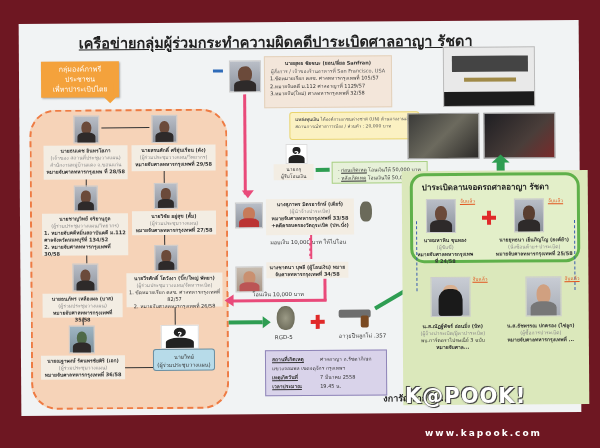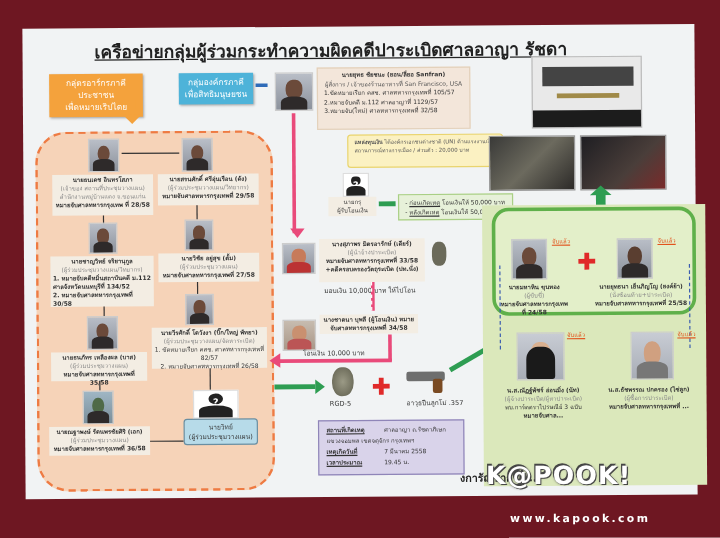--- a/index.html
+++ b/index.html
@@ -36,30 +36,26 @@
 .kapook-url{position:absolute;left:425px;top:428px;font-size:9px;color:#fff;letter-spacing:2px;font-weight:bold}
 </style>
 </head>
 <body>
 
 <div class="sheet">
 
   <div class="abs title">เครือข่ายกลุ่มผู้ร่วมกระทำความผิดคดีปาระเบิดศาลอาญา รัชดา</div>
 
   <div class="abs orange-box" style="left:22px;top:38px;width:78px">
-    <div>กลุ่ตรอาร์กรภาคีประชาชน</div>
-    <div>เพื่ดหมายเริปไตย</div>
+    <div>กลุ่มองค์ภาพรีประชาชน</div>
+    <div>เพื่หาปาระเบิปไตย</div>
   </div>
   <div class="abs" style="left:88px;top:60px;width:6px;height:14px;background:#f4a23c"></div>
   <div class="abs" style="left:83px;top:72px;width:0;height:0;border-left:8px solid transparent;border-right:8px solid transparent;border-top:8px solid #f4a23c"></div>
 
-  <div class="abs blue-box" style="left:130px;top:38px;width:62px">
-    <div>กลุ่มองค์กรภาคี</div>
-    <div>เพื่อสิทธิมนุษยชน</div>
-  </div>
   <div class="abs" style="left:194px;top:47px;width:10px;height:3px;background:#2f6bb8"></div>
 
   <div class="abs photo" style="left:210px;top:38px;width:32px;height:32px">
       <div class="face"></div>
       <div class="body"></div>
     </div>
   <div class="abs info" style="left:245px;top:34px;width:128px;height:52px">
     <div style="text-align:center;font-weight:bold">นายยุทธ ชัยชนะ (ยอน/ลี่ยอ Sanfran)</div>
     <div style="text-align:center;color:#555">ผู้สั่งการ / เจ้าของร้านอาหารที่ San Francisco, USA</div>
     <div>1.ขัดหมายเรียก คสช. ศาลทหารกรุงเทพที่ 105/57</div>
@@ -239,20 +235,21 @@
         <span>7 มีนาคม 2558</span>
       </div>
     <div style="display:flex">
         <u style="width:48px;font-weight:bold">เวลาประมาณ</u>
         <span>19.45 น.</span>
       </div>
   </div>
 
   <div class="abs" style="left:382px;top:150px;width:186px;height:234px;background:#dbe8bb"></div>
   <div class="abs bigpanel" style="left:390px;top:152px;width:170px;height:90px"></div>
+  <div class="abs" style="left:402px;top:160px;font-size:8px;font-weight:bold;color:#222">ปาระเบิดลานจอดรถศาลอาญา รัชดา</div>
 
   <div class="abs photo" style="left:406px;top:178px;width:30px;height:34px">
       <div class="face"></div>
       <div class="body"></div>
     </div>
   <div class="abs caught" style="left:440px;top:176px">จับแล้ว</div>
   <div class="redcross" style="left:462px;top:190px"></div>
   <div class="abs photo" style="left:494px;top:178px;width:30px;height:34px">
       <div class="face" style="background:#5a3e30"></div>
       <div class="body"></div>

